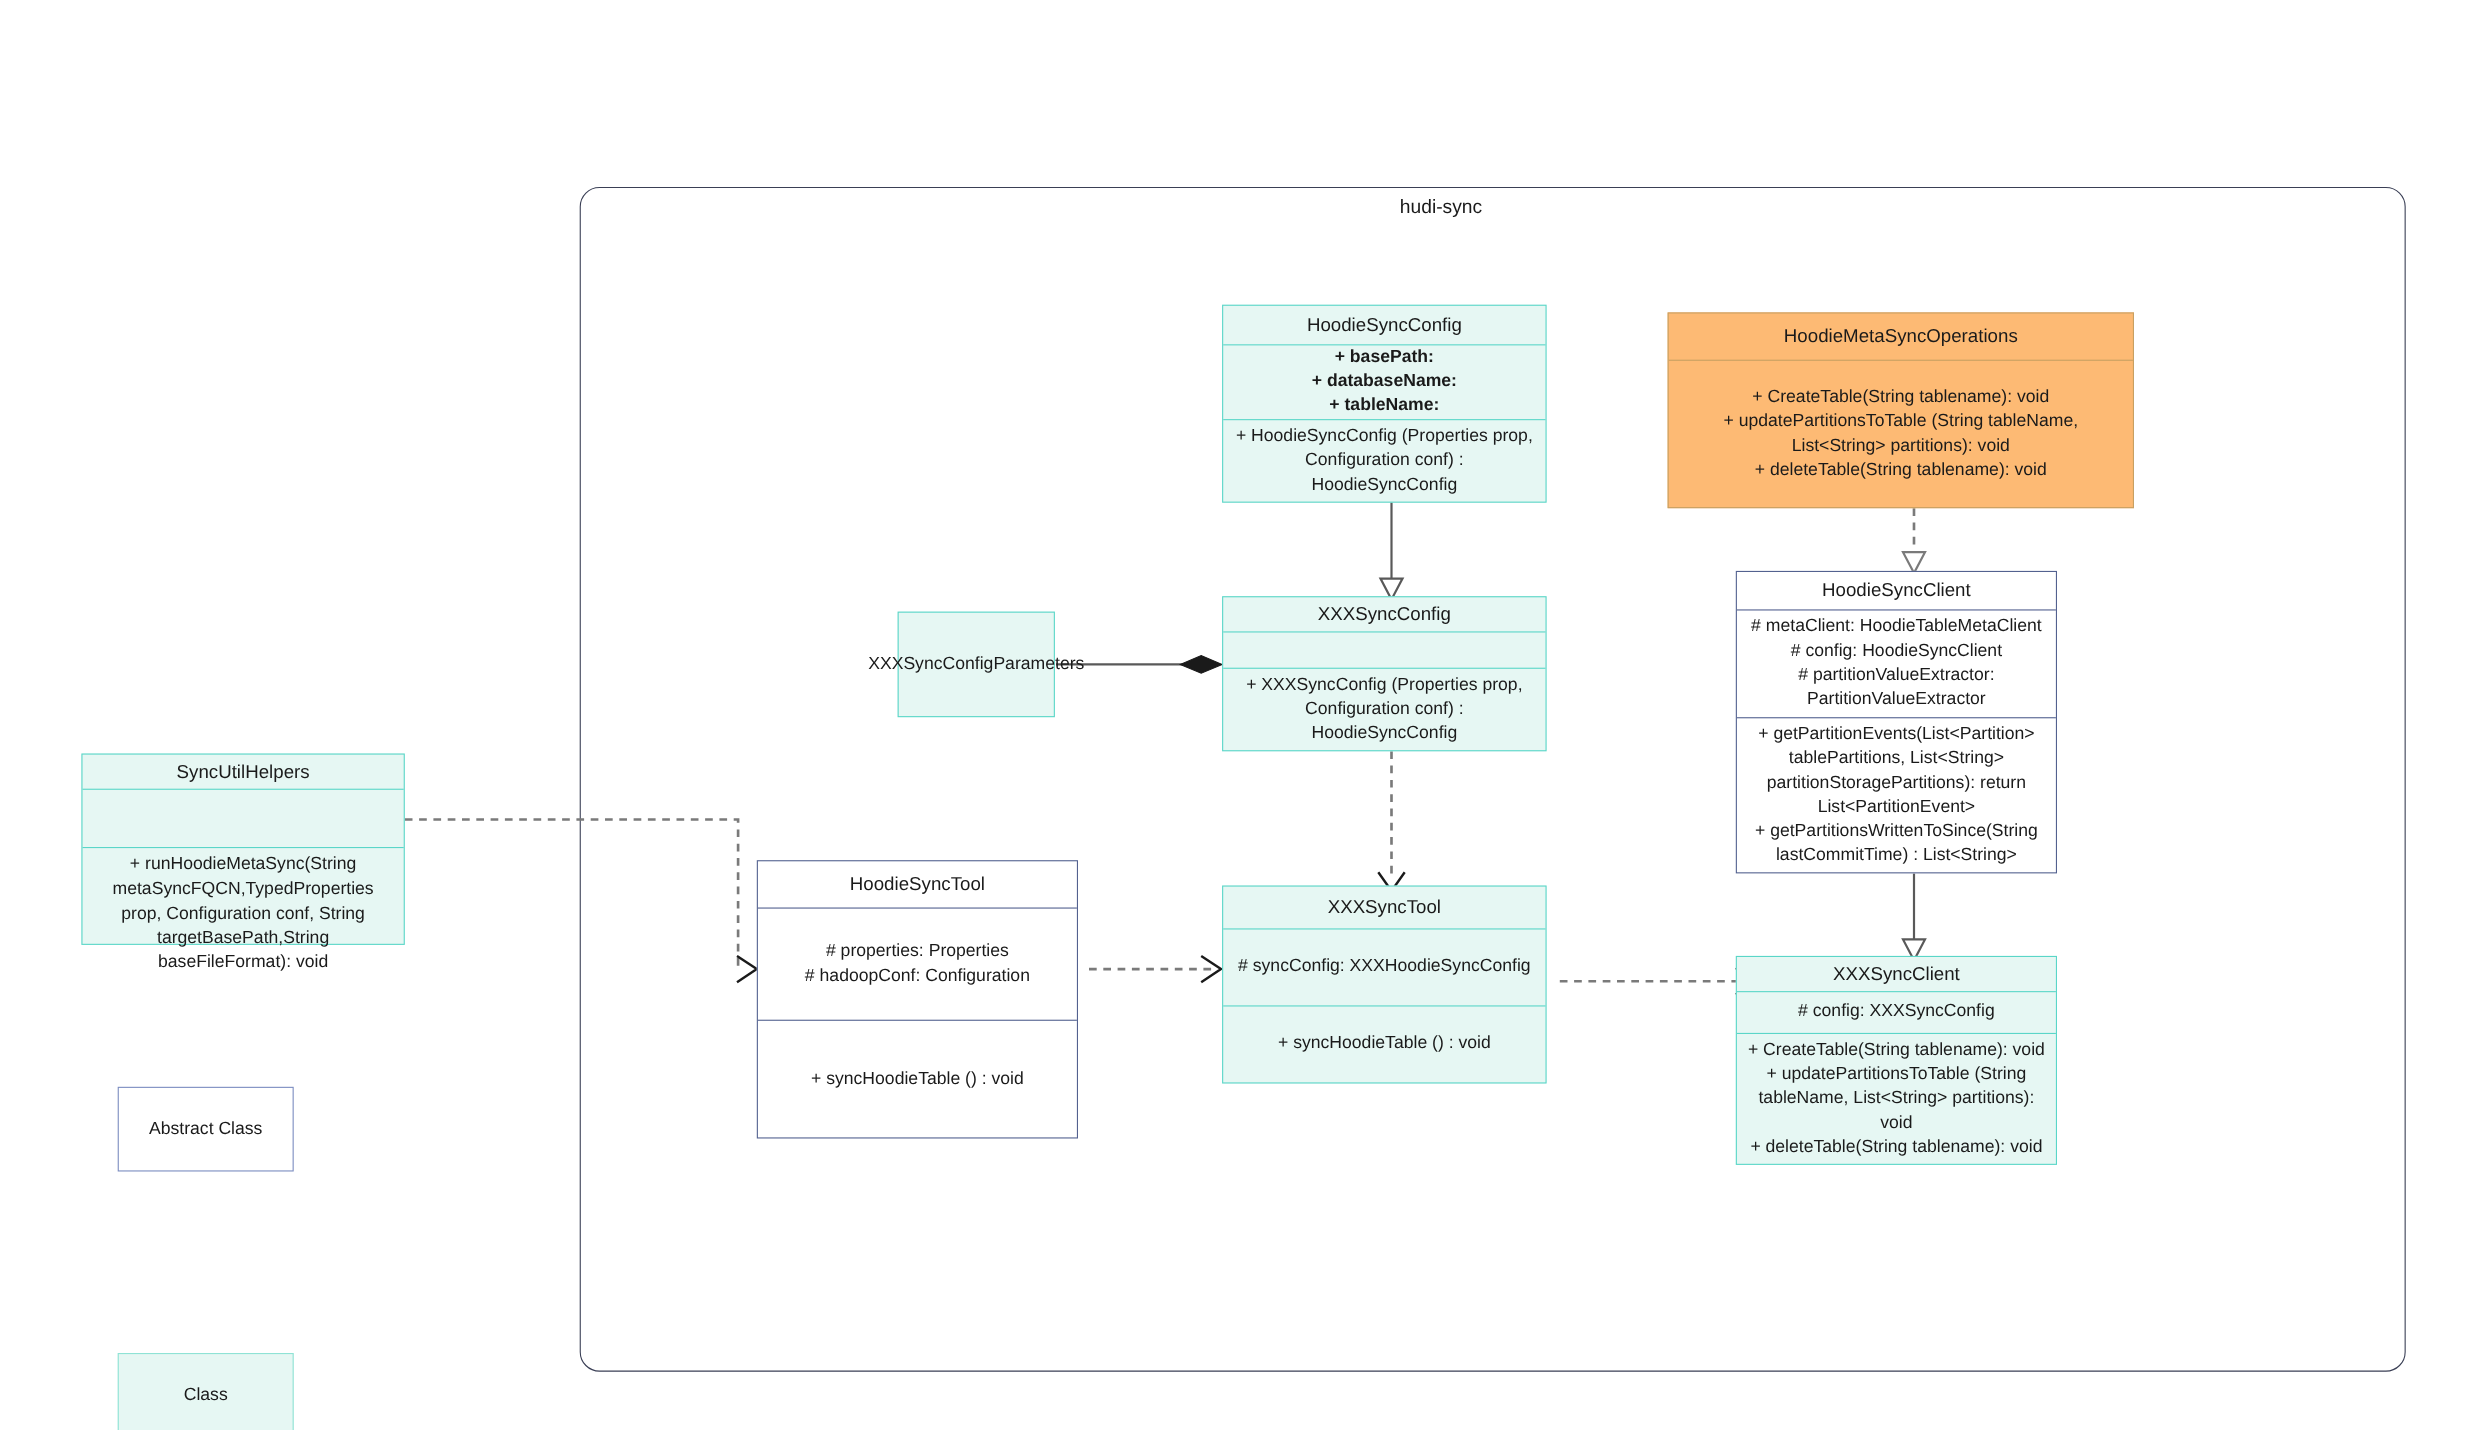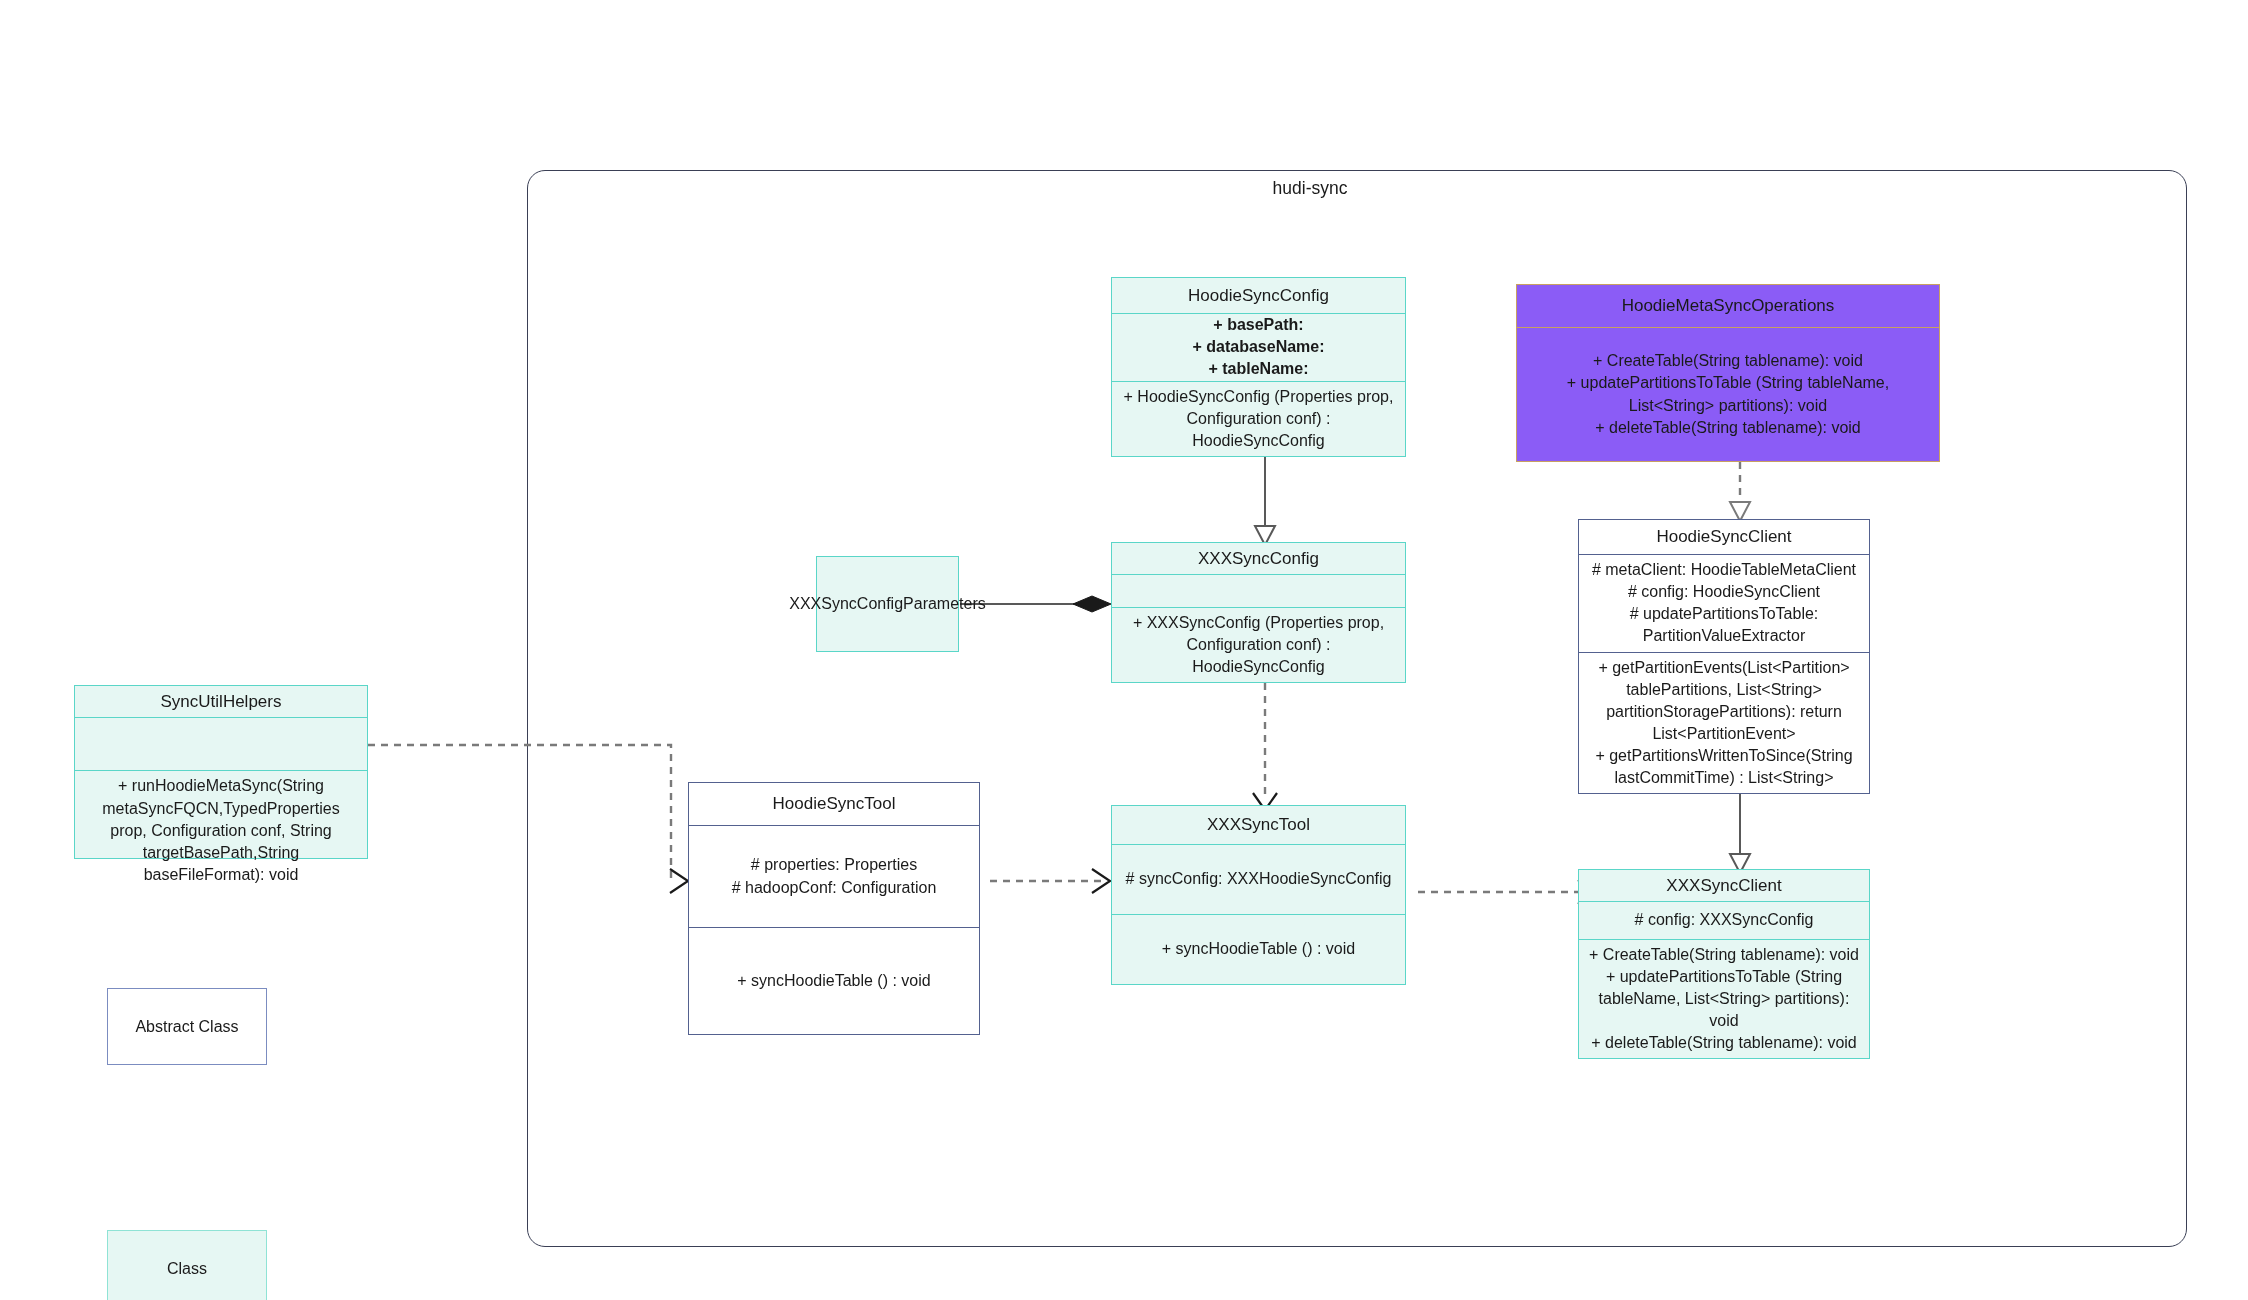--- a/index.html
+++ b/index.html
@@ -60,21 +60,21 @@
   
   .uml.k-class {
     border: 1.5px solid #5ad6c8;
     background: #e6f7f3;
   }
   .uml.k-class .sect + .sect { border-top: 1.5px solid #5ad6c8; }
 
   
   .uml.k-interface {
     border: 1.5px solid #c8a062;
-    background: #8b5cf6;
+    background: #fdba74;
   }
   .uml.k-interface .sect + .sect { border-top: 1.5px solid #c8a062; }
 
   
   .uml.k-abstract {
     border: 1.5px solid #53618f;
     background: #ffffff;
   }
   .uml.k-abstract .sect + .sect { border-top: 1.5px solid #53618f; }
 
@@ -153,21 +153,21 @@
     <div class="sect name" style="height:42px;">HoodieMetaSyncOperations</div>
     <div class="sect" style="flex:1;">+    CreateTable(String tablename): void
 +   updatePartitionsToTable (String tableName, List&lt;String&gt; partitions): void
 +    deleteTable(String tablename): void</div>
   </div>
 
   <div class="uml k-abstract" style="left:1578px; top:519px; width:292px; height:275px;">
     <div class="sect name" style="height:44px;">HoodieSyncClient</div>
     <div class="sect" style="height:105px;">#   metaClient: HoodieTableMetaClient
 #   config: HoodieSyncClient
-#    updatePartitionsToTable: PartitionValueExtractor</div>
+#    partitionValueExtractor: PartitionValueExtractor</div>
     <div class="sect" style="flex:1;">+   getPartitionEvents(List&lt;Partition&gt; tablePartitions, List&lt;String&gt; partitionStoragePartitions): return List&lt;PartitionEvent&gt;
 +   getPartitionsWrittenToSince(String lastCommitTime) : List&lt;String&gt;</div>
   </div>
 
   <div class="uml k-class" style="left:816px; top:556px; width:143px; height:96px;">
     <div class="sect name" style="flex:1; font-size:16px;">XXXSyncConfigParameters</div>
   </div>
 
   <div class="uml k-class" style="left:1111px; top:542px; width:295px; height:141px;">
     <div class="sect name" style="height:40px;">XXXSyncConfig</div>

